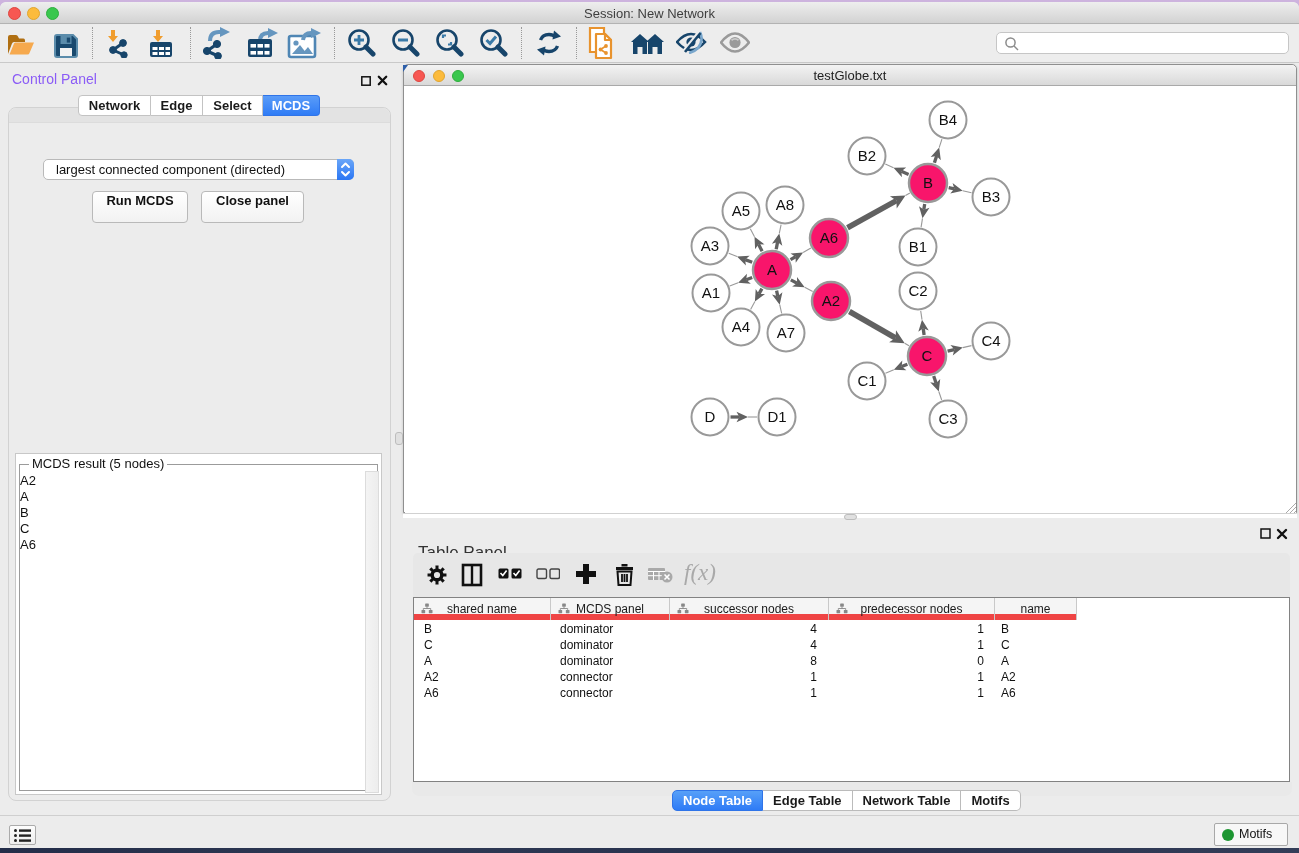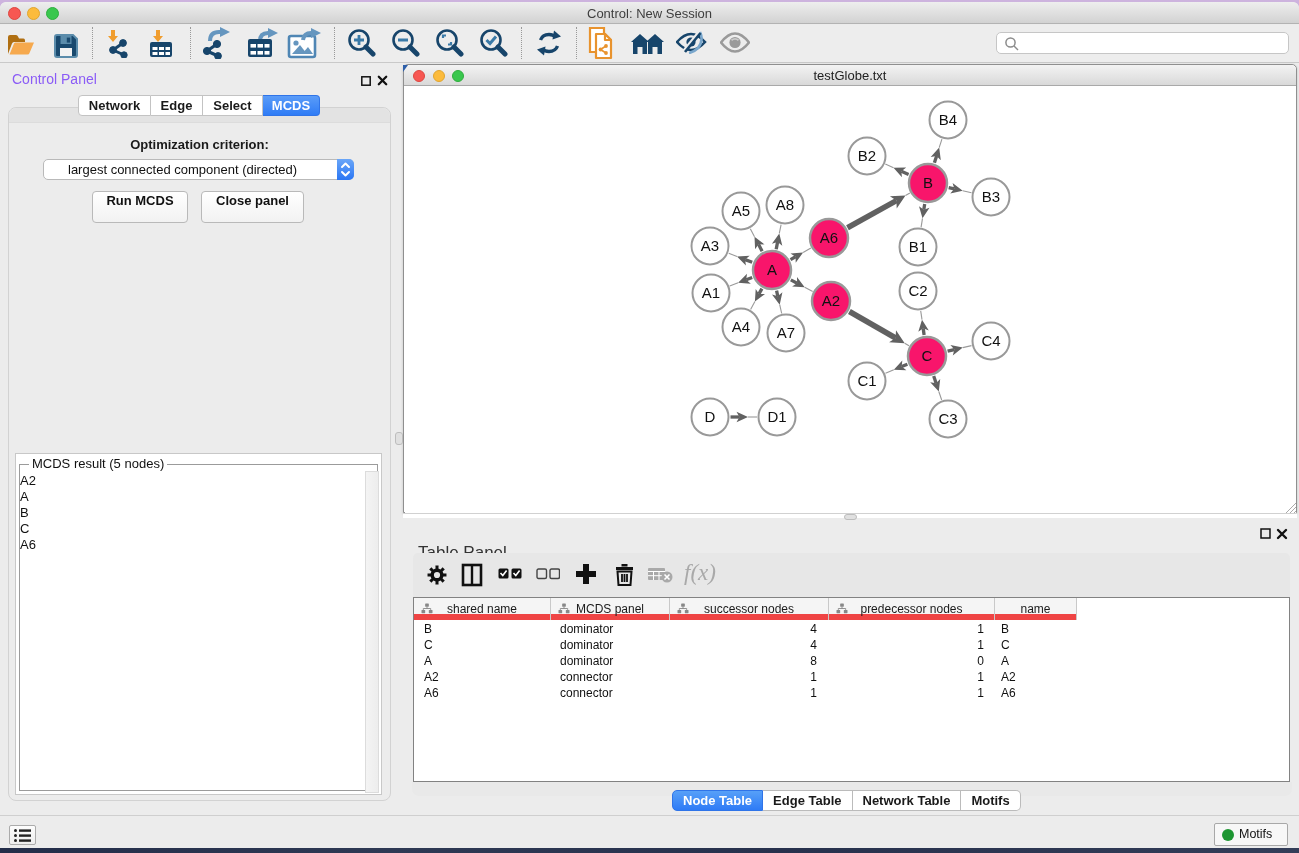--- a/index.html
+++ b/index.html
@@ -12,21 +12,21 @@
 .icon{position:absolute}
 .searchbox{position:absolute;left:996px;top:7px;width:293px;height:22px;background:#fff;border:1px solid #c6c6c6;border-radius:5px}
 
 .cp-title{position:absolute;left:12px;top:69px;font-size:14px;color:#8b5cf6}
 .cp-box{position:absolute;left:8px;top:105px;width:383px;height:694px;border:1px solid #d2d2d2;border-radius:8px;background:#ececec}
 .tabs{position:absolute;left:78px;top:93px;height:21px;display:flex;z-index:5}
 .tab{height:21px;line-height:20px;font-size:13px;font-weight:bold;color:#1a1a1a;background:#fff;border:1px solid #c3c3c3;border-left:none;padding:0 14px;text-align:center}
 .tab.first{border-left:1px solid #c3c3c3;border-radius:4px 0 0 4px}
 .tab.sel{background:linear-gradient(#5a9cf8,#2f7cf6);color:#fff;border-color:#2f74e8;border-radius:0 4px 4px 0}
 .optlabel{position:absolute;left:8px;top:135px;width:383px;text-align:center;font-size:13px;font-weight:bold;color:#1a1a1a}
-.combo{position:absolute;left:43px;top:157px;width:311px;height:21px;background:#fff;border:1px solid #b9b9b9;border-radius:5px;font-size:13px;color:#111;line-height:19px;padding-left:24px}
+.combo{position:absolute;left:43px;top:157px;width:311px;height:21px;background:#fff;border:1px solid #b9b9b9;border-radius:5px;font-size:13px;color:#111;line-height:19px;padding-left:12px}
 .combo .step{position:absolute;right:-1px;top:-1px;width:17px;height:21px;background:linear-gradient(#6aa6f8,#2a76f4);border-radius:0 5px 5px 0}
 .btn{position:absolute;height:32px;background:linear-gradient(#ffffff,#f2f2f2);border:1px solid #b9b9b9;border-radius:4px;font-size:13px;font-weight:bold;color:#111;text-align:center;line-height:18px}
 .resultbox{position:absolute;left:15px;top:451px;width:367px;height:342px;background:#fff;border:1px solid #c8c8c8}
 .tborder{position:absolute;left:3px;top:10px;width:359px;height:327px;border:1px solid #9b9b9b}
 .tlabel{position:absolute;left:9px;top:-9px;background:#fff;padding:0 3px;font-size:13px;color:#111;white-space:nowrap}
 .list{position:absolute;left:4px;top:19px;font-size:13px;color:#111;line-height:16px}
 .vscroll{position:absolute;right:2px;top:17px;width:14px;height:322px;background:linear-gradient(90deg,#f4f4f4,#ededed);border:1px solid #dcdcdc}
 
 .netwin{position:absolute;left:403px;top:62px;width:894px;height:449px;background:#fff;border:1px solid #8f8f8f;border-radius:5px 5px 0 0;box-shadow:0 1px 3px rgba(0,0,0,.18)}
 .nettb{position:absolute;left:0;top:0;width:100%;height:21px;background:linear-gradient(#f3f3f3,#d9d9d9);border-bottom:1px solid #a9a9a9;border-radius:5px 5px 0 0}
@@ -47,21 +47,21 @@
 .btab.last{border-radius:0 5px 5px 0}
 
 .statusbar{position:absolute;left:0;top:813px;width:100%;height:33px;background:#ececec;border-top:1px solid #cfcfcf}
 .grip{position:absolute;background:#e0e0e0;border:1px solid #bdbdbd;border-radius:3px}
 </style></head><body>
 <div class="win">
 <div class="titlebar">
 <div class="tl" style="left:8px;background:#f75752;border:0.5px solid #dd4741"></div>
 <div class="tl" style="left:27px;background:#fcbb3c;border:0.5px solid #e0a52f"></div>
 <div class="tl" style="left:46px;background:#3ac74e;border:0.5px solid #2fae3e"></div>
-<div class="title">Control: New Session</div>
+<div class="title">Session: New Network</div>
 </div>
 <div class="toolbar">
 <div class="sep" style="left:92px"></div>
       <div class="sep" style="left:190px"></div>
 <div class="sep" style="left:334px"></div>
       <div class="sep" style="left:521px"></div>
 <div class="sep" style="left:576px"></div>
 
 <svg class="icon" style="left:8px;top:10px" width="27" height="20" viewBox="0 0 27 20">
 <path d="M0 19 L0 2 Q0 0 2 0 L8 0 Q9.5 0 10 1.5 L11 3.5 L15.5 3.5 Q17 3.5 17 5.5 L17 7 L6 7 Q4.5 7 4 8.5 Z" fill="#b06f12"></path>
@@ -215,21 +215,20 @@
     </svg>
 <div class="cp-box">
       <div style="position:absolute;left:0;top:0;width:100%;height:15px;background:#e3e3e3;border-radius:8px 8px 0 0;border-bottom:1px solid #dcdcdc"></div>
     </div>
 <div class="tabs">
 <div class="tab first" style="width:73px;padding:0">Network</div>
 <div class="tab" style="width:52px;padding:0">Edge</div>
 <div class="tab" style="width:60px;padding:0">Select</div>
 <div class="tab sel" style="width:57px;padding:0">MCDS</div>
 </div>
-<div class="optlabel">Optimization criterion:</div>
 <div class="combo">largest connected component (directed)
 <div class="step"><svg width="17" height="21" viewBox="0 0 17 21">
           <path d="M5 8 L8.5 4.5 L12 8 M5 13 L8.5 16.5 L12 13" fill="none" stroke="#fff" stroke-width="2" stroke-linecap="round" stroke-linejoin="round"></path>
         </svg></div>
 </div>
 <div class="btn" style="left:92px;top:189px;width:96px">Run MCDS</div>
 <div class="btn" style="left:201px;top:189px;width:103px">Close panel</div>
 <div class="resultbox">
 <div class="tborder">
         <div class="tlabel">MCDS result (5 nodes)</div>

